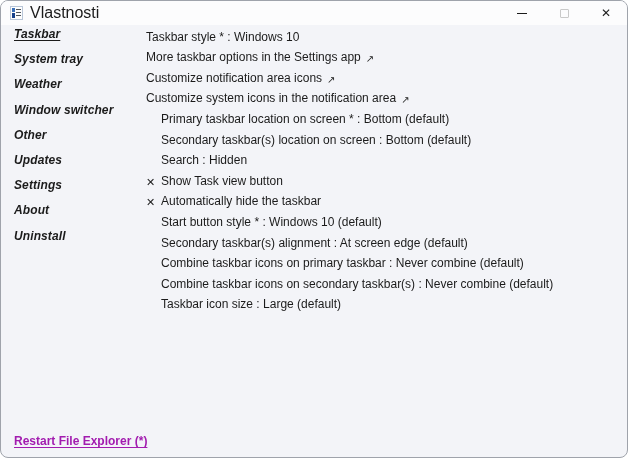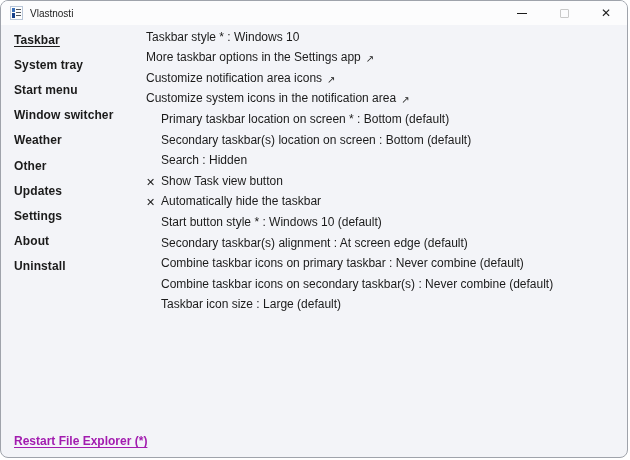--- a/index.html
+++ b/index.html
@@ -11,31 +11,31 @@
   
   .titlebar{position:absolute;left:0;top:0;right:0;height:24px;background:var(--titlebar-bg,#fcfcfd);
             display:flex;align-items:center;}
   .app-icon{width:13px;height:14px;margin-left:9px;position:relative;background:#fdfdfd;
             border:1px solid #b9c6d8;box-sizing:border-box;}
   .app-icon .bar{position:absolute;left:1px;width:3px;background:#3a6fb8;}
   .app-icon .b1{top:1px;height:4px;}
   .app-icon .b2{top:6px;height:5px;background:#17418a;}
   .app-icon .ln{position:absolute;left:5px;right:1px;height:1px;background:#50565e;}
   .l1{top:2px;} .l2{top:5px;} .l3{top:8px;}
-  .title{font-size:10px;color:#1b1b1b;margin-left:7px;}
+  .title{font-size:16px;color:#1b1b1b;margin-left:7px;}
   .controls{margin-left:auto;display:flex;height:100%;}
   .ctl{width:42px;height:100%;display:flex;align-items:center;justify-content:center;
        color:#1b1b1b;}
   .min-glyph{display:block;width:10px;height:1px;background:#1b1b1b;}
   .max-glyph{display:block;width:9px;height:9px;border:1px solid #c9c9c9;box-sizing:border-box;
              border-radius:1px;}
   .close-glyph{font-size:12px;line-height:1;color:#1b1b1b;}
   
   .sidebar{position:absolute;left:13px;top:26px;width:120px;}
-  .side-item{height:25.2px;display:flex;align-items:center;cursor:default;}
+  .side-item{height:25.2px;display:flex;align-items:flex-start;cursor:default;font-style:italic;}
   .side-label{font-size:12px;font-weight:bold;color:#1b1b1b;letter-spacing:.1px;}
   .side-item.selected .side-label{text-decoration:underline;text-underline-offset:2px;}
   
   .content{position:absolute;left:145px;top:22px;right:8px;}
   .row{height:20.6px;display:flex;align-items:flex-end;font-size:12px;color:#1b1b1b;}
   .row.indent{padding-left:15px;}
   .marker{width:15px;font-size:11px;color:#1b1b1b;flex:0 0 15px;line-height:1;}
   .row-text{white-space:nowrap;}
   .arrow{font-size:10px;margin-left:5px;color:#1b1b1b;}
   
@@ -70,27 +70,24 @@
   </div>
 
   <div class="sidebar">
       <div class="side-item selected">
     <span class="side-label">Taskbar</span>
   </div>
       <div class="side-item">
     <span class="side-label">System tray</span>
   </div>
       <div class="side-item">
-    <span class="side-label">Start menu</span>
+    <span class="side-label">Weather</span>
   </div>
       <div class="side-item">
     <span class="side-label">Window switcher</span>
-  </div>
-      <div class="side-item">
-    <span class="side-label">Weather</span>
   </div>
       <div class="side-item">
     <span class="side-label">Other</span>
   </div>
       <div class="side-item">
     <span class="side-label">Updates</span>
   </div>
       <div class="side-item">
     <span class="side-label">Settings</span>
   </div>

